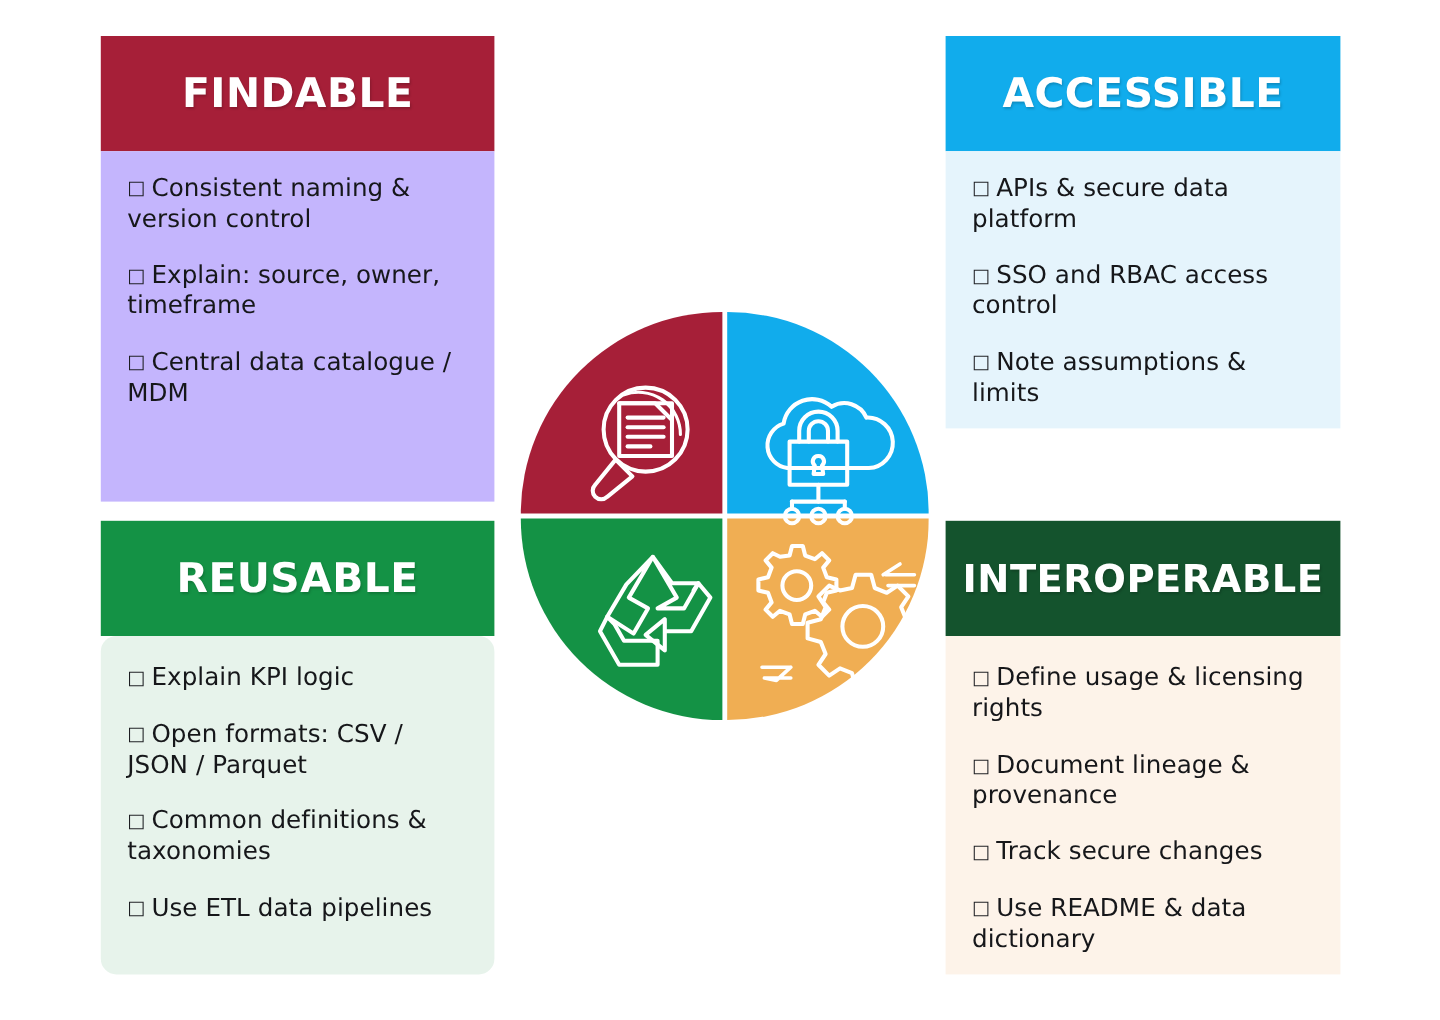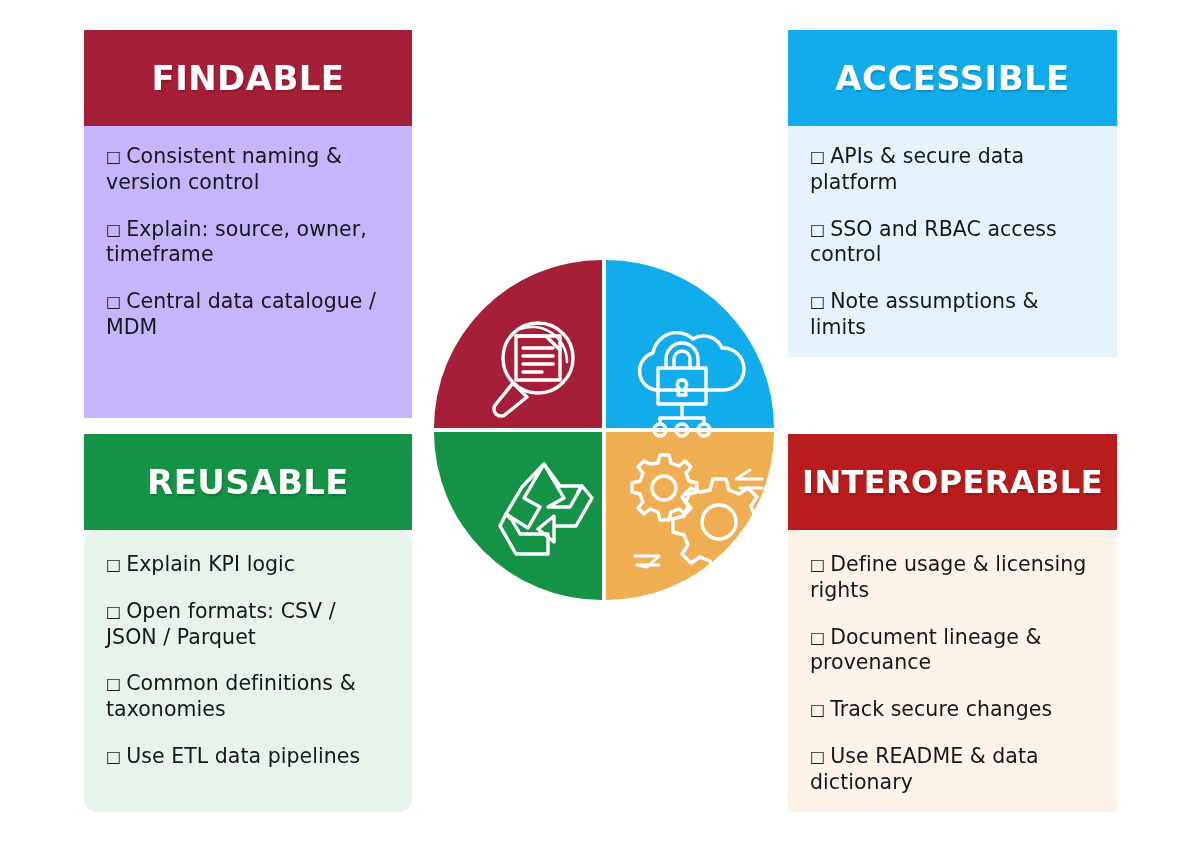--- a/index.html
+++ b/index.html
@@ -75,21 +75,21 @@
 
   #panel-accessible    { left: 788px; top: 30px;  width: 329px; height: 288px; }
   #panel-accessible .panel-header { height: 96px; background: #11ACEC; }
   #panel-accessible .panel-body   { background: #E5F4FC; }
 
   #panel-reusable      { left: 84px;  top: 434px; width: 328px; height: 378px; }
   #panel-reusable .panel-header { height: 96px; background: #149245; }
   #panel-reusable .panel-body   { background: #E7F3EB; border-radius: 13px; }
 
   #panel-interoperable { left: 788px; top: 434px; width: 329px; height: 378px; }
-  #panel-interoperable .panel-header { height: 96px; background: #b91c1c; }
+  #panel-interoperable .panel-header { height: 96px; background: #14532d; }
   #panel-interoperable .panel-body   { background: #FDF3E9; }
 
   #panel-interoperable .panel-title { font-size: 32px; }
   #panel-reusable .panel-body  { padding-top: 22px; }
   #panel-interoperable .panel-body { padding-top: 22px; }
 
   
   #wheel {
     position: absolute;
     left: 430px;

